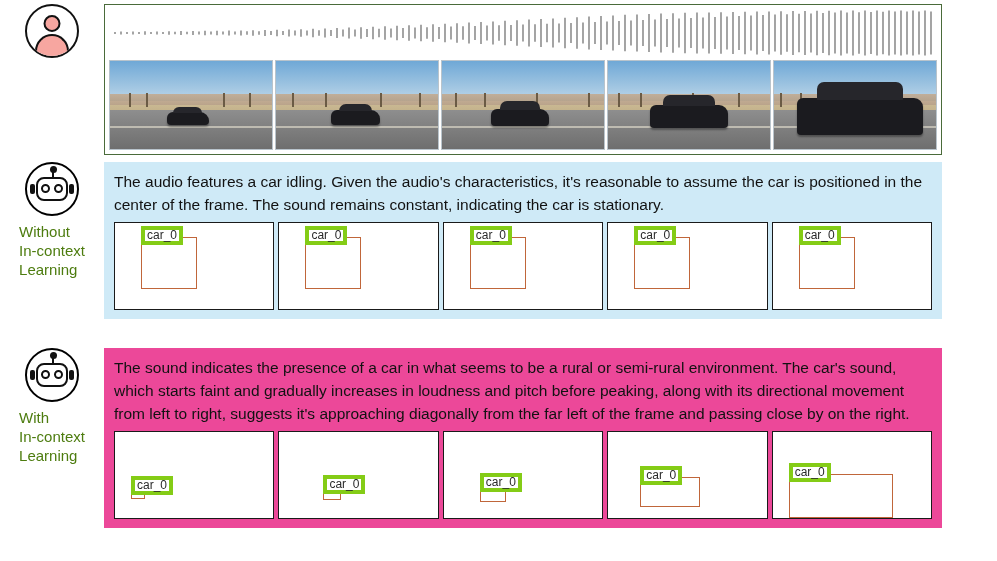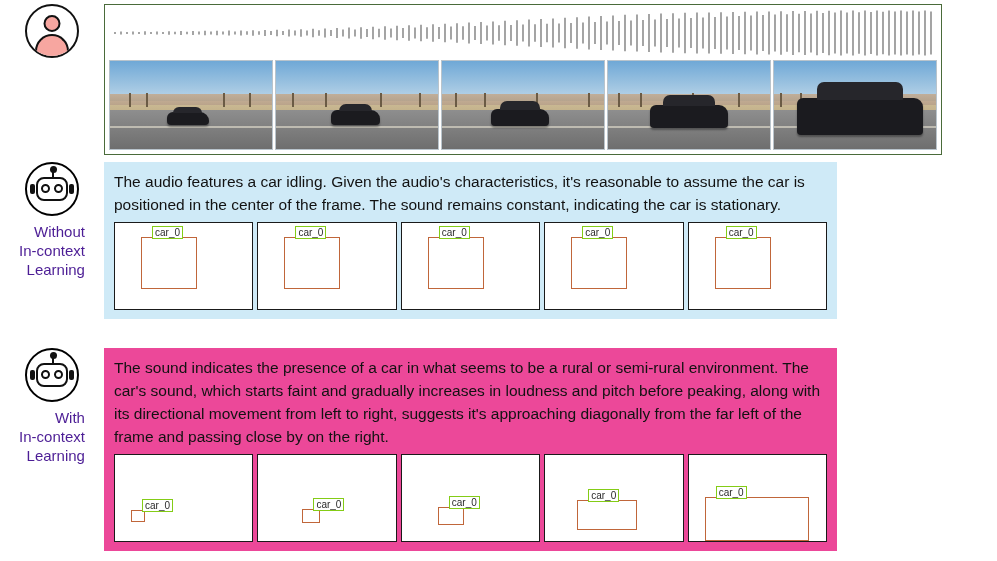--- a/index.html
+++ b/index.html
@@ -32,22 +32,22 @@
     width: 104px;
     flex: 0 0 104px;
     display: flex;
     flex-direction: column;
     align-items: center;
   }
 
   .gutter-label {
     font-size: 15px;
     line-height: 19px;
-    color: #4c1d95;
-    text-align: right;
+    color: #4d7c0f;
+    text-align: left;
     margin-top: 6px;
     font-family: "Liberation Sans", sans-serif;
   }
 
   
   .avatar {
     width: 54px;
     height: 54px;
     border-radius: 50%;
     border: 2.5px solid #000;
@@ -205,21 +205,21 @@
     right: 16%;
     top: -42%;
     height: 48%;
     background: #26262b;
     border-radius: 7px 7px 0 0;
   }
 
   
   .answer {
     box-sizing: border-box;
-    width: 733px;
+    width: 838px;
     padding: 8px 10px 9px 10px;
   }
   .answer.without { background: #cfeaf7; }
   .answer.with { background: #ec4899; }
 
   .answer-text {
     font-size: 15.5px;
     line-height: 23px;
     color: #121212;
     margin: 0 0 6px 0;
@@ -240,29 +240,28 @@
   }
   .bbox {
     position: absolute;
     border: 1.3px solid #c0663a;
     box-sizing: border-box;
   }
   .bbox-label {
     position: absolute;
     top: -12px;
     left: -1px;
-    font-size: 10px;
+    font-size: 12px;
     line-height: 11px;
     padding: 0 2px;
     background: #ffffff;
-    border: 1px solid #84cc16;
+    border: 4px solid #84cc16;
     color: #2a2a2a;
     white-space: nowrap;
     font-family: "Liberation Sans", sans-serif;
-    margin-left: 11px;
   }
 </style>
 </head>
 <body>
 
 <div class="page">
 
   <div class="row" style="left:0; top:4px;">
     <div class="gutter">
       <div class="avatar user">

